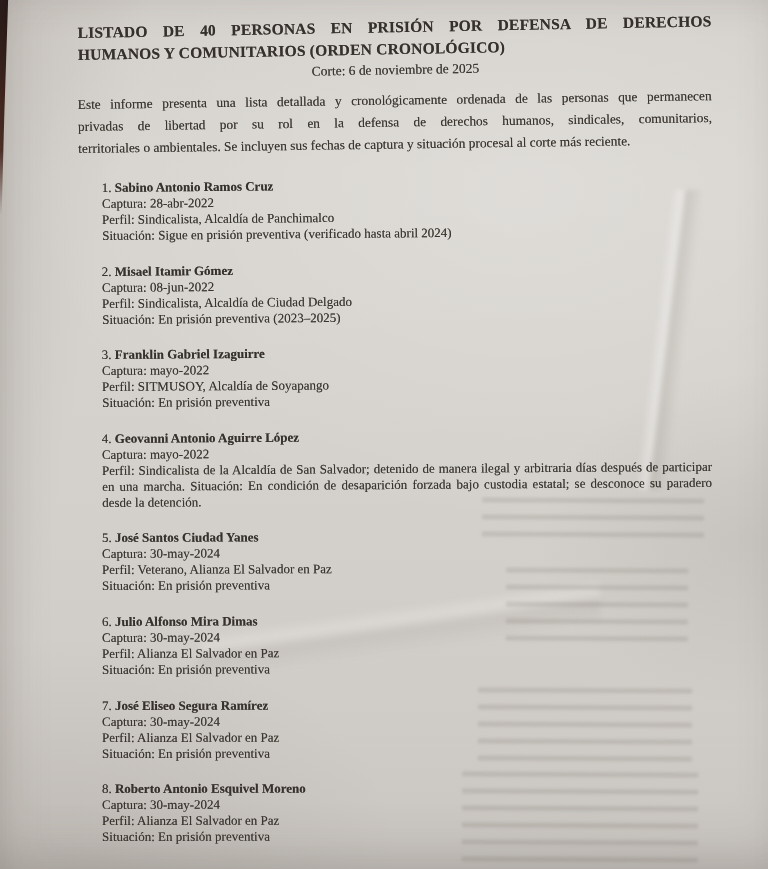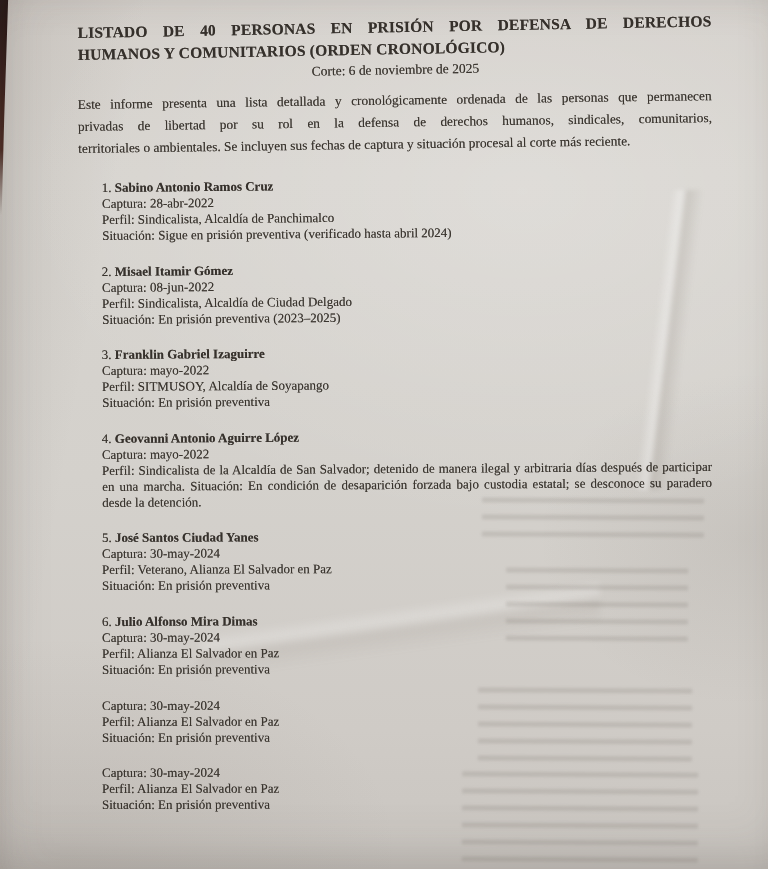--- a/index.html
+++ b/index.html
@@ -197,26 +197,28 @@
       </div>
 
       <div class="entry">
         <div class="e-name"><span class="e-num">6.</span> <span>Julio Alfonso Mira Dimas</span></div>
         <div class="e-line">Captura: 30-may-2024</div>
         <div class="e-line">Perfil: Alianza El Salvador en Paz</div>
         <div class="e-line">Situación: En prisión preventiva</div>
       </div>
 
       <div class="entry">
+        <div class="e-name"><span class="e-num">7.</span> <span>José Eliseo Segura Ramírez</span></div>
         <div class="e-line">Captura: 30-may-2024</div>
         <div class="e-line">Perfil: Alianza El Salvador en Paz</div>
         <div class="e-line">Situación: En prisión preventiva</div>
       </div>
 
       <div class="entry">
+        <div class="e-name"><span class="e-num">8.</span> <span>Roberto Antonio Esquivel Moreno</span></div>
         <div class="e-line">Captura: 30-may-2024</div>
         <div class="e-line">Perfil: Alianza El Salvador en Paz</div>
         <div class="e-line">Situación: En prisión preventiva</div>
       </div>
 
     </div>
   </div>
 </div>
 
 </body></html>

